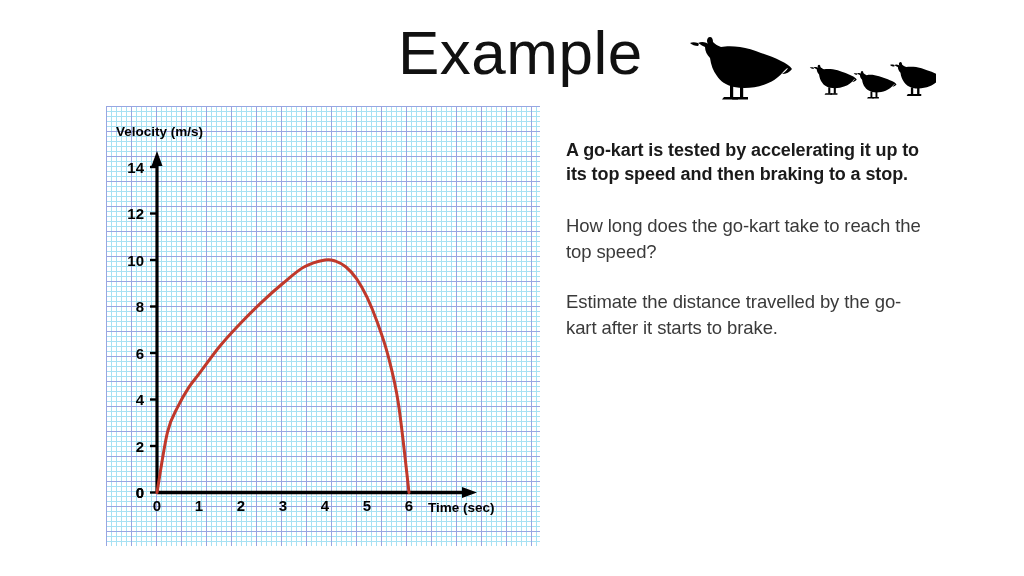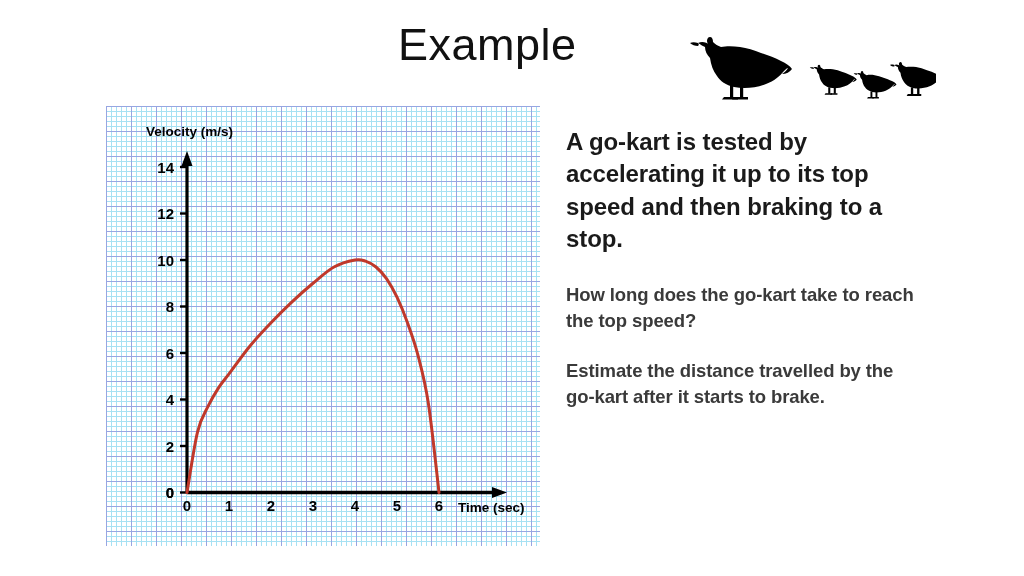--- a/index.html
+++ b/index.html
@@ -13,21 +13,21 @@
     font-family: "Liberation Sans", sans-serif;
     overflow: hidden;
     position: relative;
   }
 
   
   .slide-title {
     position: absolute;
     left: 398px;
     top: 22px;
-    font-size: 45px;
+    font-size: 62px;
     font-weight: 300;
     letter-spacing: 0.5px;
     color: #111111;
     line-height: 1;
     white-space: nowrap;
   }
 
   
   .duck-group {
     position: absolute;
@@ -51,25 +51,24 @@
       repeating-linear-gradient(to right,  #9fdff2 0px, #9fdff2 1px, transparent 1px, transparent 5px),
       repeating-linear-gradient(to bottom, #9fdff2 0px, #9fdff2 1px, transparent 1px, transparent 5px),
       #ffffff;
     background-position: 0 0, 0 0, 0 0, 0 0;
     opacity: 0.92;
   }
 
   
   .plot-overlay {
     position: absolute;
-    left: 92px;
+    left: 106px;
     top: 106px;
     width: 434px;
     height: 440px;
-    padding-left: 44px;
   }
   .plot-overlay svg { display: block; overflow: visible; }
 
   .axis-title {
     font-family: "Liberation Sans", sans-serif;
     font-size: 13.5px;
     font-weight: bold;
     fill: #000000;
   }
   .tick-label {
@@ -80,30 +79,30 @@
   }
 
   
   .text-column {
     position: absolute;
     left: 566px;
     top: 122px;
     width: 360px;
   }
   .lead-text {
-    font-size: 24px;
+    font-size: 18px;
     font-weight: bold;
     line-height: 1.35;
     color: #1a1a1a;
-    margin: 4px 0 26px 0;
+    margin: 16px 0 26px 0;
     letter-spacing: -0.1px;
   }
   .body-text {
     font-size: 18.5px;
-    font-weight: bold;
+    font-weight: normal;
     line-height: 1.42;
     color: #3a3a3a;
     margin: 0 0 24px 0;
     letter-spacing: -0.1px;
   }
   .body-text:last-child { margin-bottom: 6px; }
 </style>
 </head>
 <body>
 

